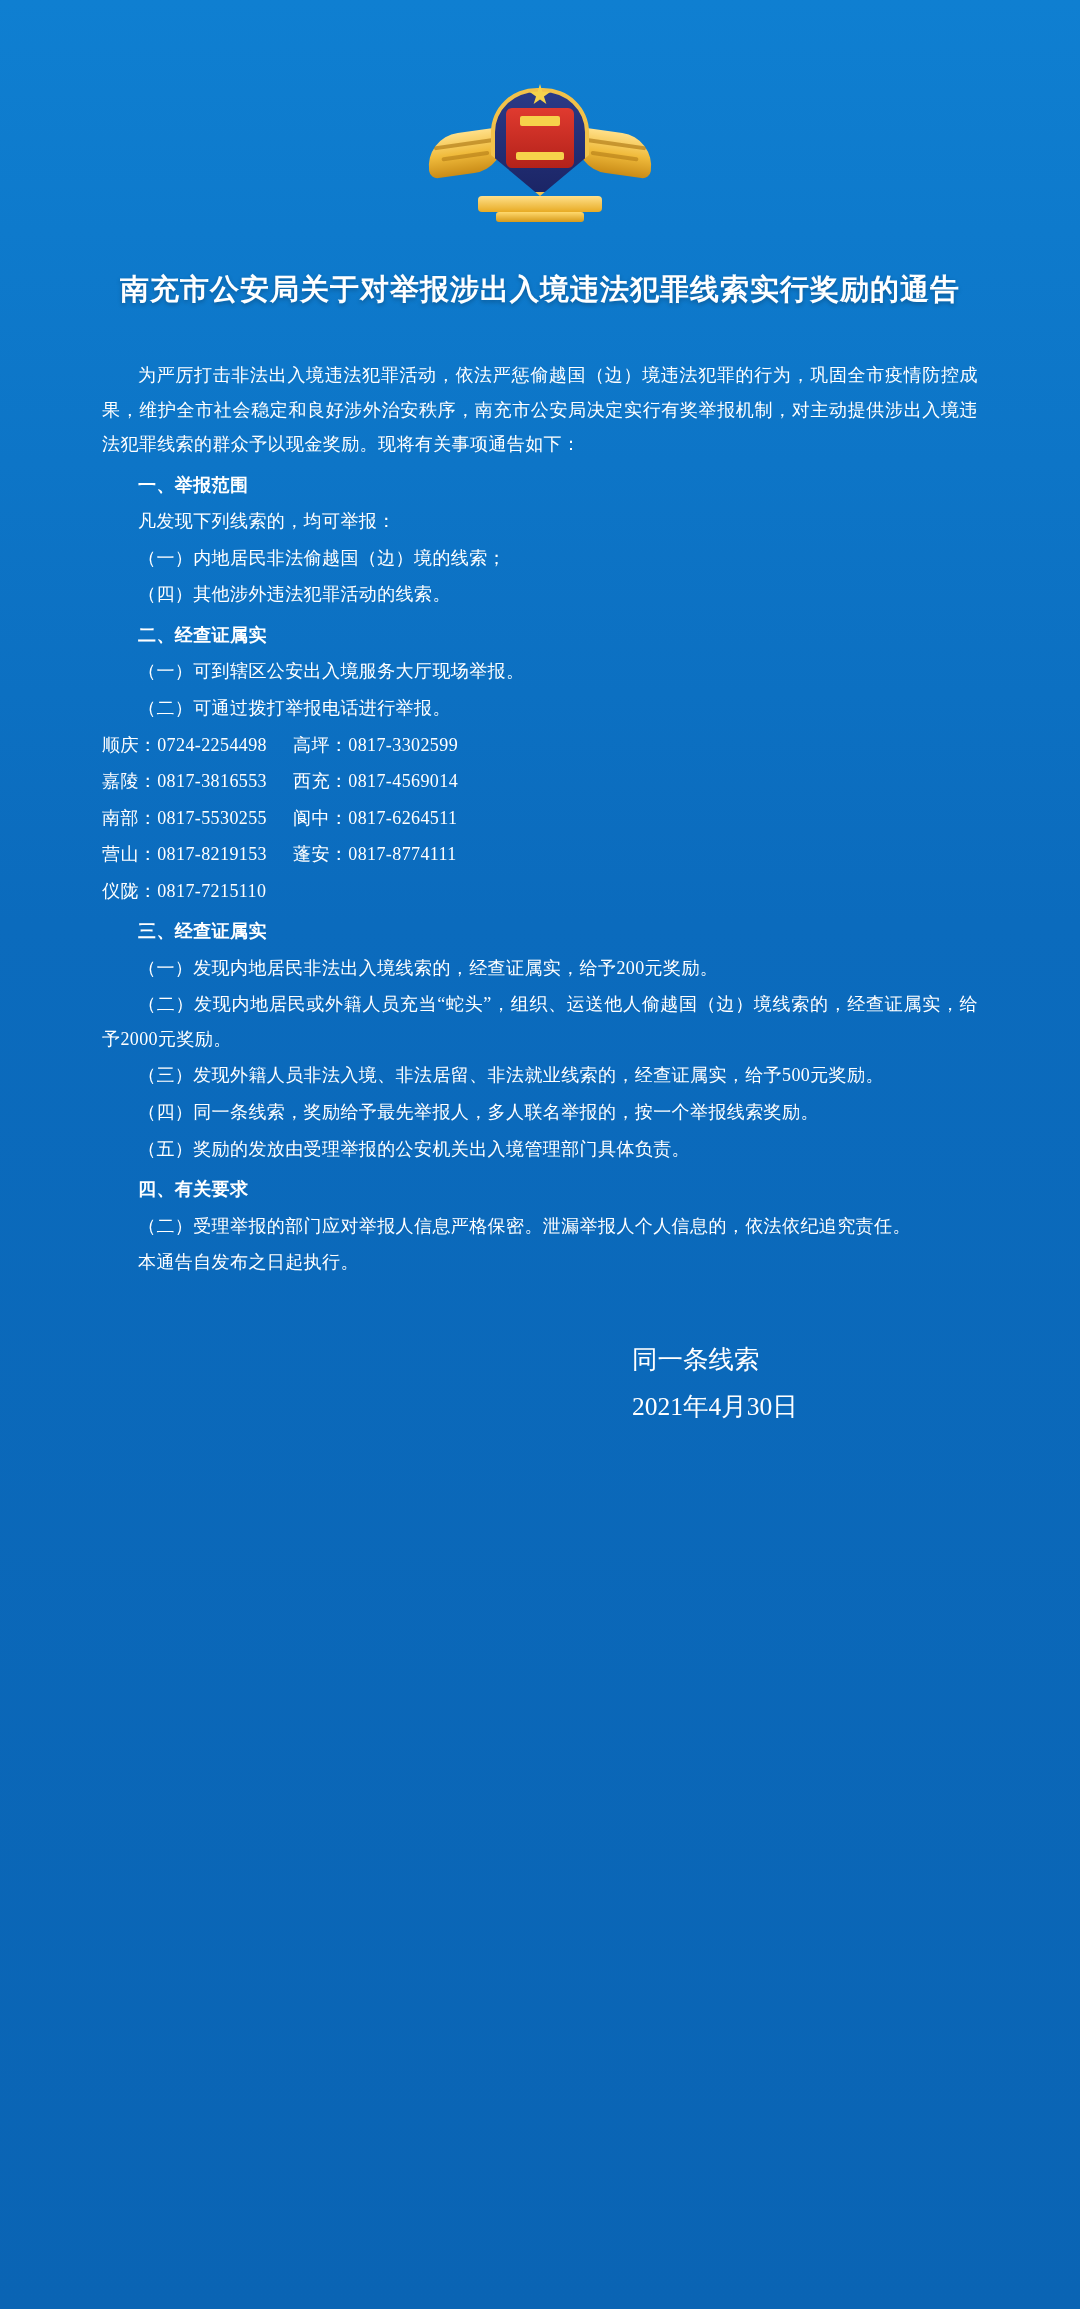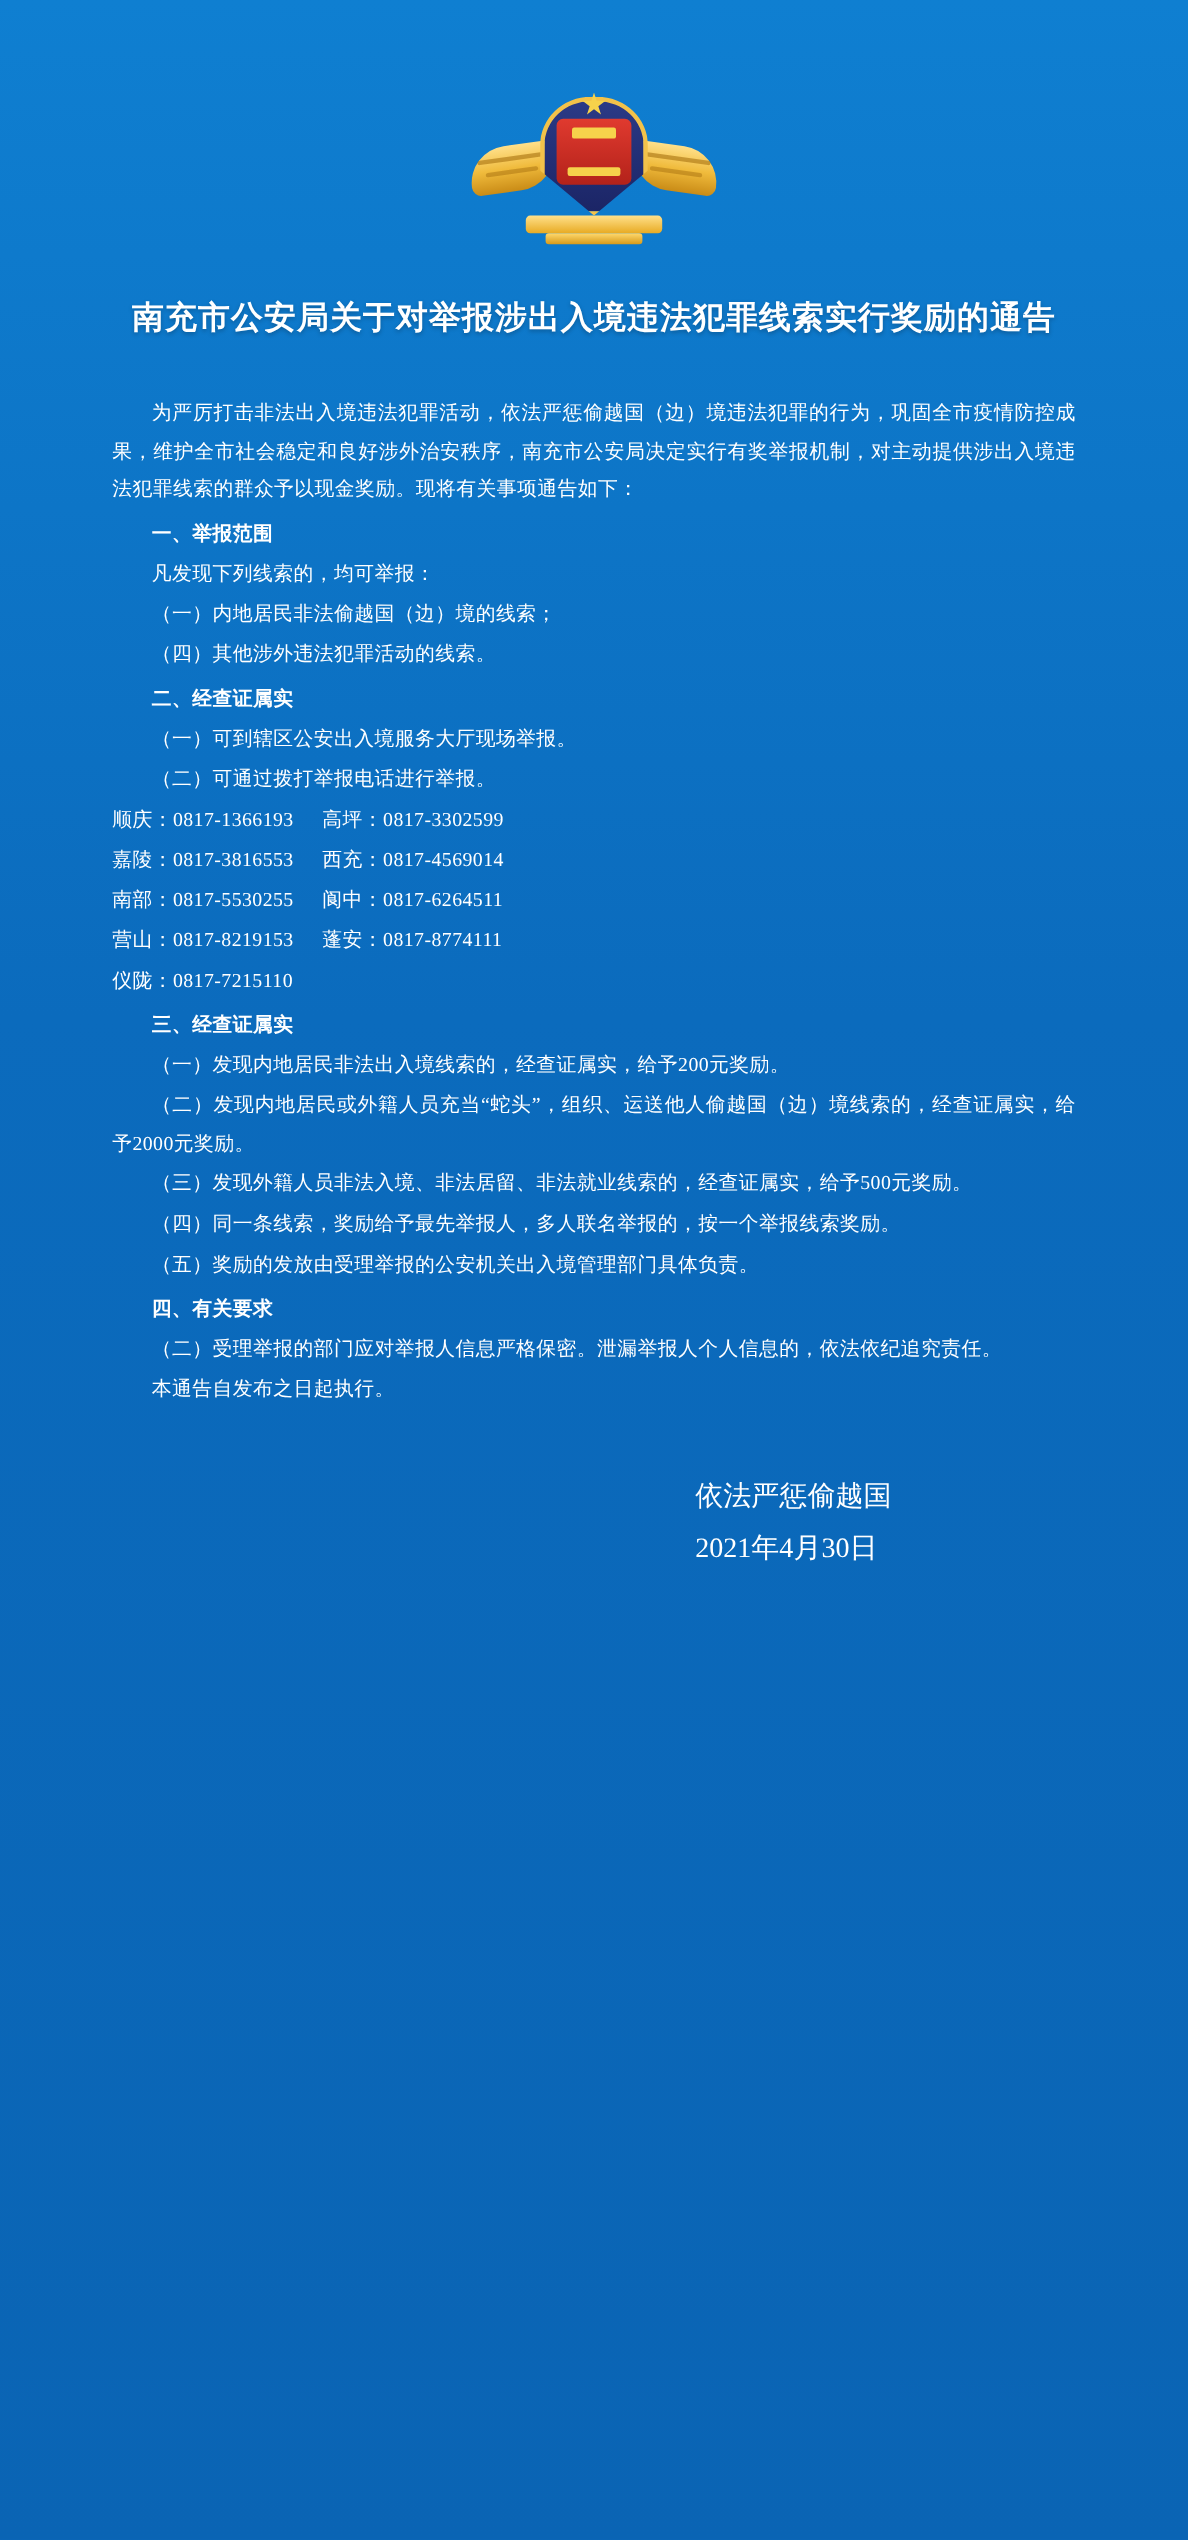--- a/index.html
+++ b/index.html
@@ -204,21 +204,21 @@
     <p class="p indent">凡发现下列线索的，均可举报：</p>
     <p class="p indent">（一）内地居民非法偷越国（边）境的线索；</p>
     <p class="p indent">（四）其他涉外违法犯罪活动的线索。</p>
 
     <p class="p section-head">二、经查证属实</p>
     <p class="p indent">（一）可到辖区公安出入境服务大厅现场举报。</p>
     <p class="p indent">（二）可通过拨打举报电话进行举报。</p>
 
     <div class="phones">
       <p class="p phone-line">
-        <span>顺庆</span><span>：</span><span>0817-1366193</span><span class="phone-gap"></span><span>高坪</span><span>：</span><span>0817-3302599</span>
+        <span>顺庆</span><span>：</span><span>0724-2254498</span><span class="phone-gap"></span><span>高坪</span><span>：</span><span>0817-3302599</span>
       </p>
       <p class="p phone-line">
         <span>嘉陵</span><span>：</span><span>0817-3816553</span><span class="phone-gap"></span><span>西充</span><span>：</span><span>0817-4569014</span>
       </p>
       <p class="p phone-line">
         <span>南部</span><span>：</span><span>0817-5530255</span><span class="phone-gap"></span><span>阆中</span><span>：</span><span>0817-6264511</span>
       </p>
       <p class="p phone-line">
         <span>营山</span><span>：</span><span>0817-8219153</span><span class="phone-gap"></span><span>蓬安</span><span>：</span><span>0817-8774111</span>
       </p>
@@ -234,17 +234,17 @@
     <p class="p indent">（四）同一条线索，奖励给予最先举报人，多人联名举报的，按一个举报线索奖励。</p>
     <p class="p indent">（五）奖励的发放由受理举报的公安机关出入境管理部门具体负责。</p>
 
     <p class="p section-head">四、有关要求</p>
     <p class="p indent">（二）受理举报的部门应对举报人信息严格保密。泄漏举报人个人信息的，依法依纪追究责任。</p>
 
     <p class="p indent">本通告自发布之日起执行。</p>
   </div>
 
   <div class="sign">
-    <div>依法严惩偷越国</div>
+    <div>同一条线索</div>
     <div>2021年4月30日</div>
   </div>
 
 </div>
 
 </body></html>

